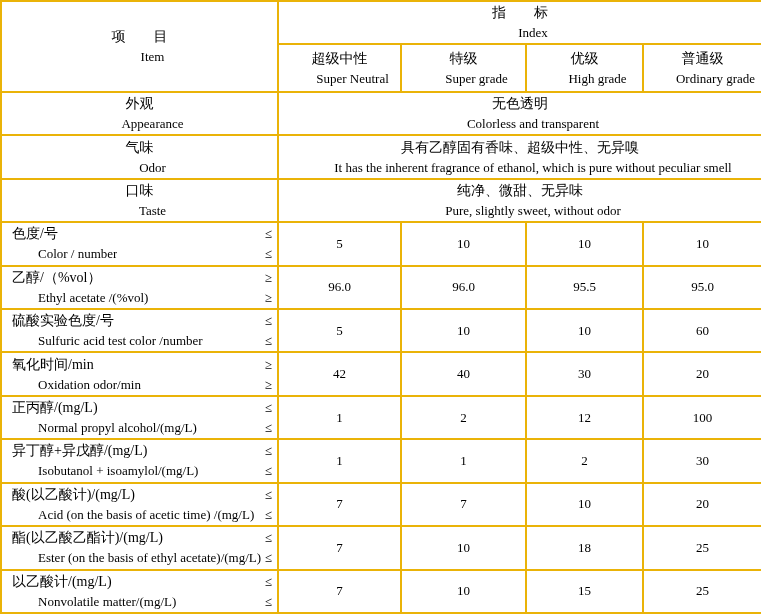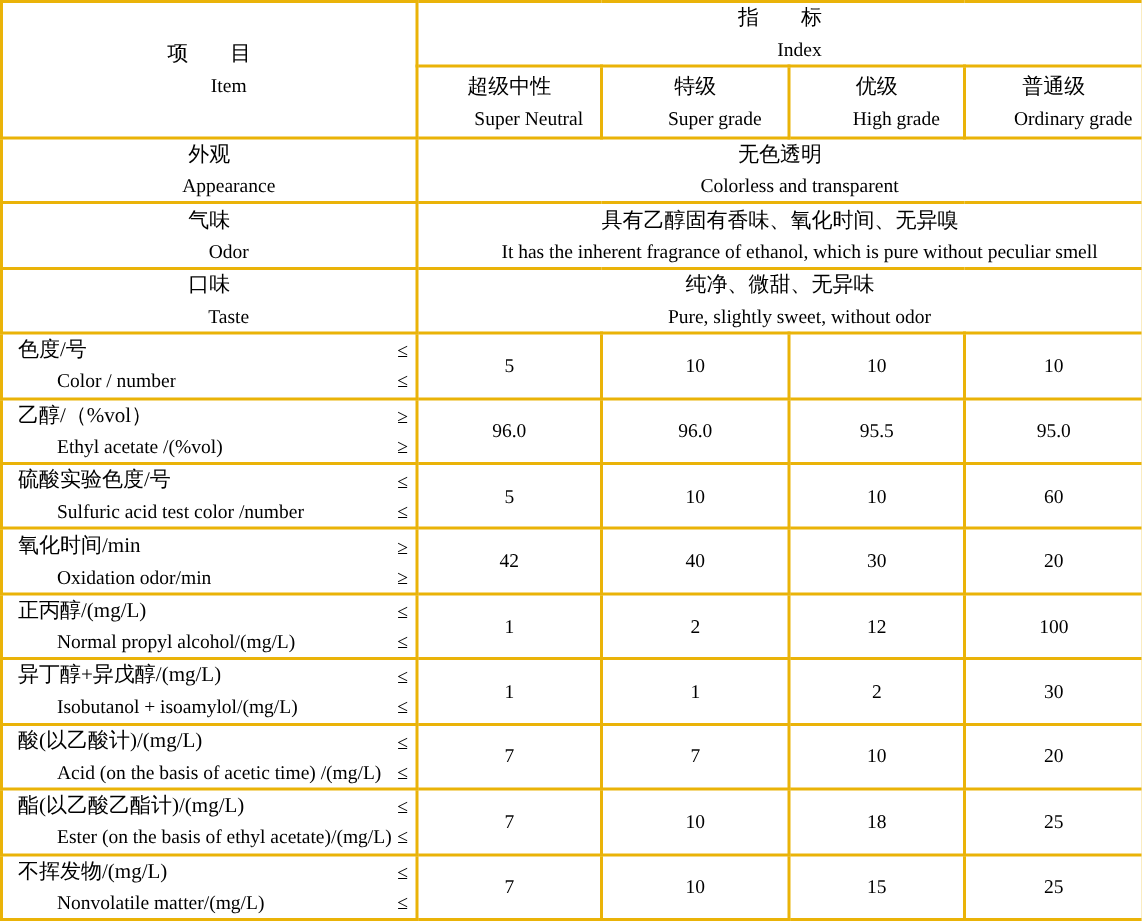--- a/index.html
+++ b/index.html
@@ -87,21 +87,21 @@
         <div class="zh">无色透明</div>
         <div class="en">Colorless and transparent</div>
       </td>
     </tr>
     <tr class="r">
       <td>
         <div class="zh">气味</div>
         <div class="en">Odor</div>
       </td>
       <td colspan="4">
-        <div class="zh">具有乙醇固有香味、氧化时间、无异嗅</div>
+        <div class="zh">具有乙醇固有香味、超级中性、无异嗅</div>
         <div class="en">It has the inherent fragrance of ethanol, which is pure without peculiar smell</div>
       </td>
     </tr>
     <tr class="r">
       <td>
         <div class="zh">口味</div>
         <div class="en">Taste</div>
       </td>
       <td colspan="4">
         <div class="zh">纯净、微甜、无异味</div>
@@ -233,21 +233,21 @@
           </div>
       </td>
       <td class="val">7</td>
       <td class="val">10</td>
       <td class="val">18</td>
       <td class="val">25</td>
     </tr>
     <tr class="r">
       <td class="item-num">
         <div class="line zh">
-            <span class="lbl">不挥发物/(mg/L)</span>
+            <span class="lbl">以乙酸计/(mg/L)</span>
             <span class="sym">≤</span>
           </div>
         <div class="line en">
             <span class="lbl">Nonvolatile matter/(mg/L)</span>
             <span class="sym">≤</span>
           </div>
       </td>
       <td class="val">7</td>
       <td class="val">10</td>
       <td class="val">15</td>

